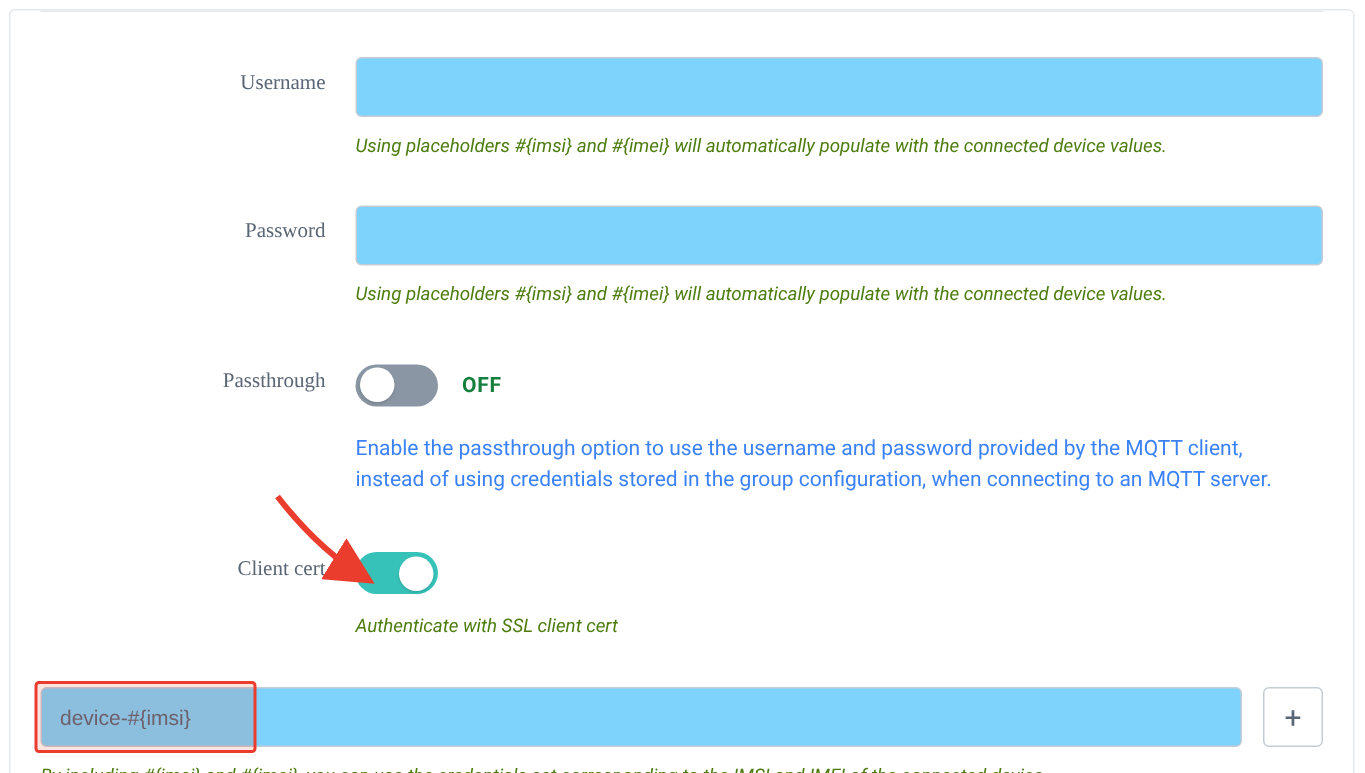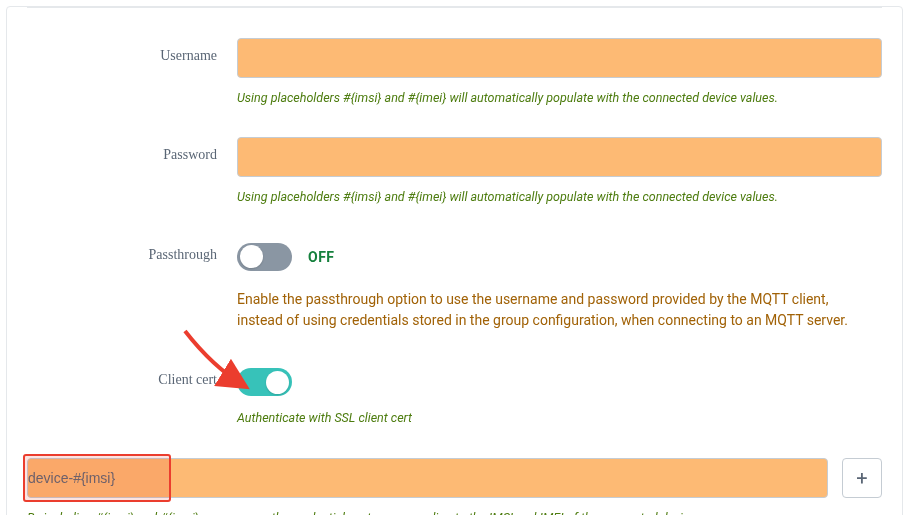--- a/index.html
+++ b/index.html
@@ -45,36 +45,36 @@
   .field-with-btn {
     display: flex;
     align-items: flex-start;
     gap: 14px;
   }
   .text-input {
     width: 100%;
     height: 40px;
     border: 1px solid #c5ccd3;
     border-radius: 4px;
-    padding: 0 0;
-    font-size: 14px;
-    color: #5a6675;
-    background: #fdba74;
+    padding: 0 12px;
+    font-size: 14px;
+    color: #5a6675;
+    background: #7dd3fc;
   }
   .hint {
     margin-top: 10px;
     font-size: 12.5px;
     font-style: italic;
     color: #4d7c0f;
     line-height: 1.55;
   }
   .desc {
     margin-top: 12px;
     font-size: 14px;
-    color: #a16207;
+    color: #3b82f6;
     line-height: 1.55;
     max-width: 640px;
   }
   .toggle-row {
     display: flex;
     align-items: center;
     gap: 16px;
     height: 40px;
   }
   .toggle {

